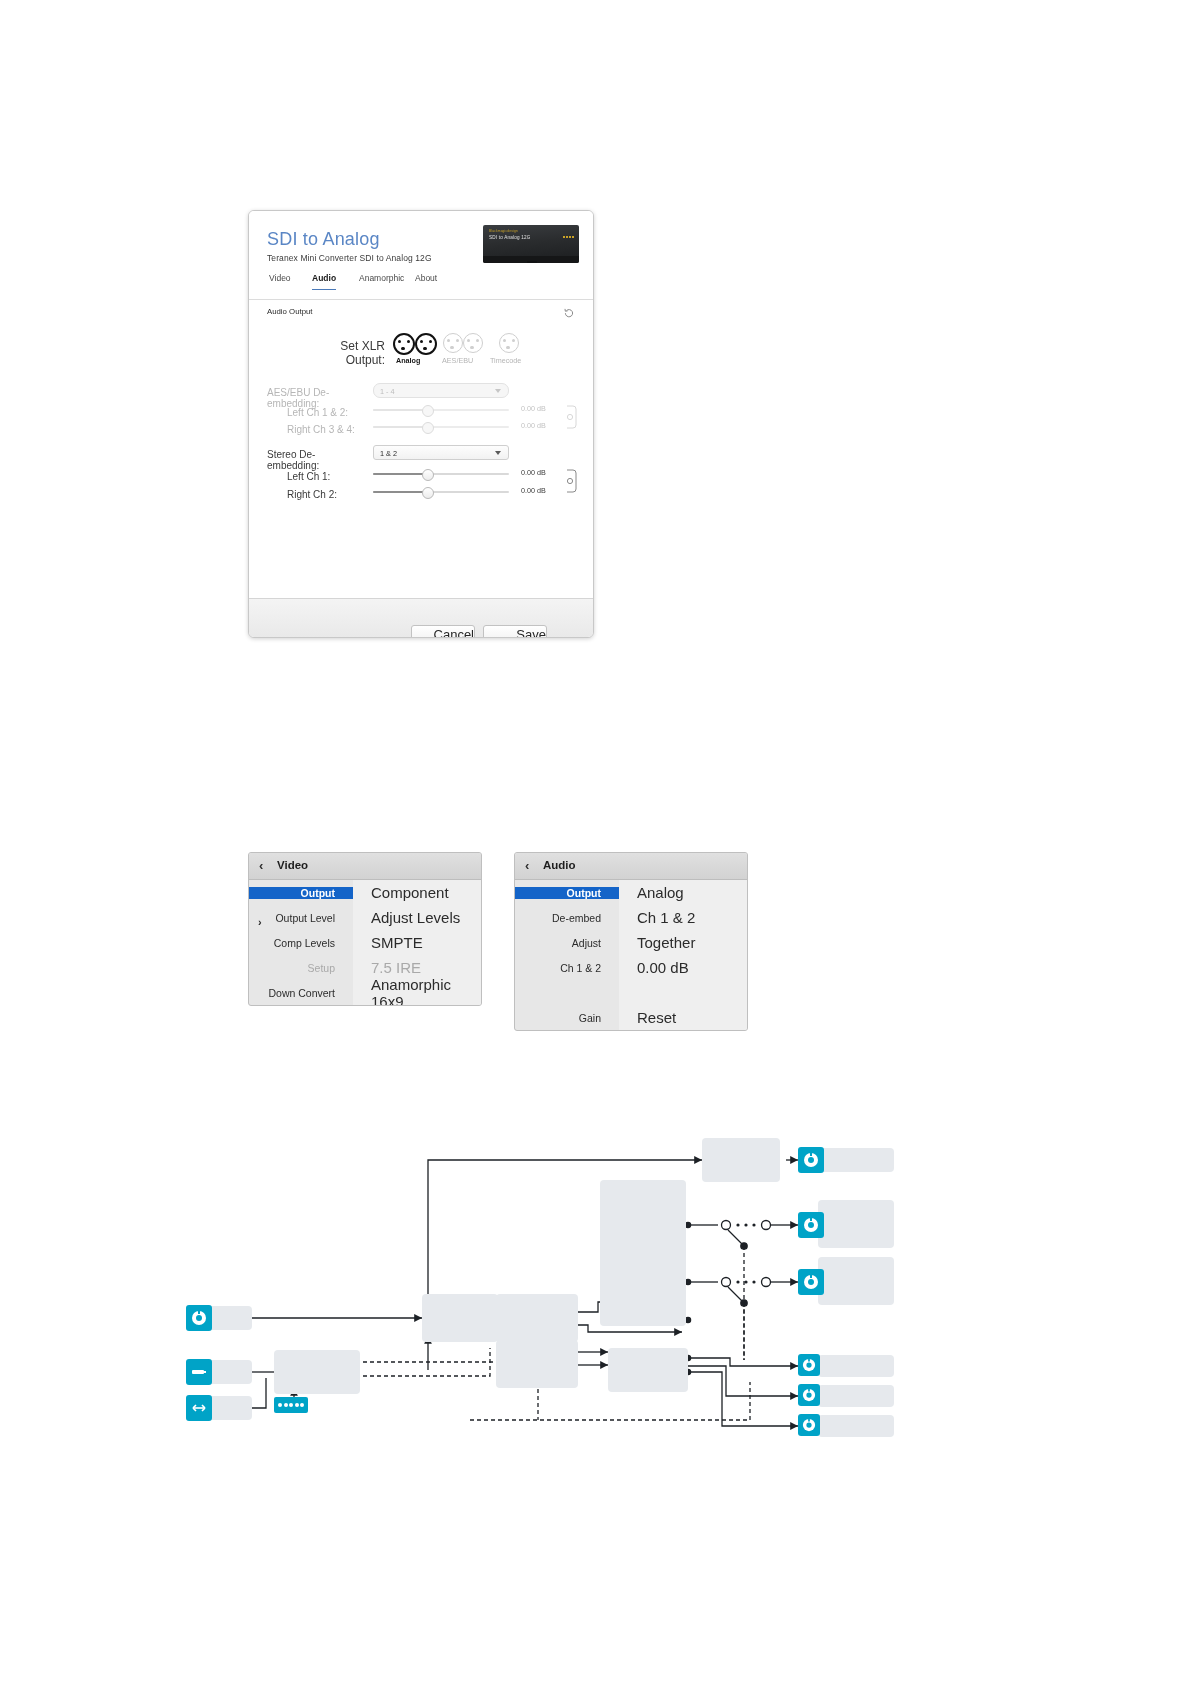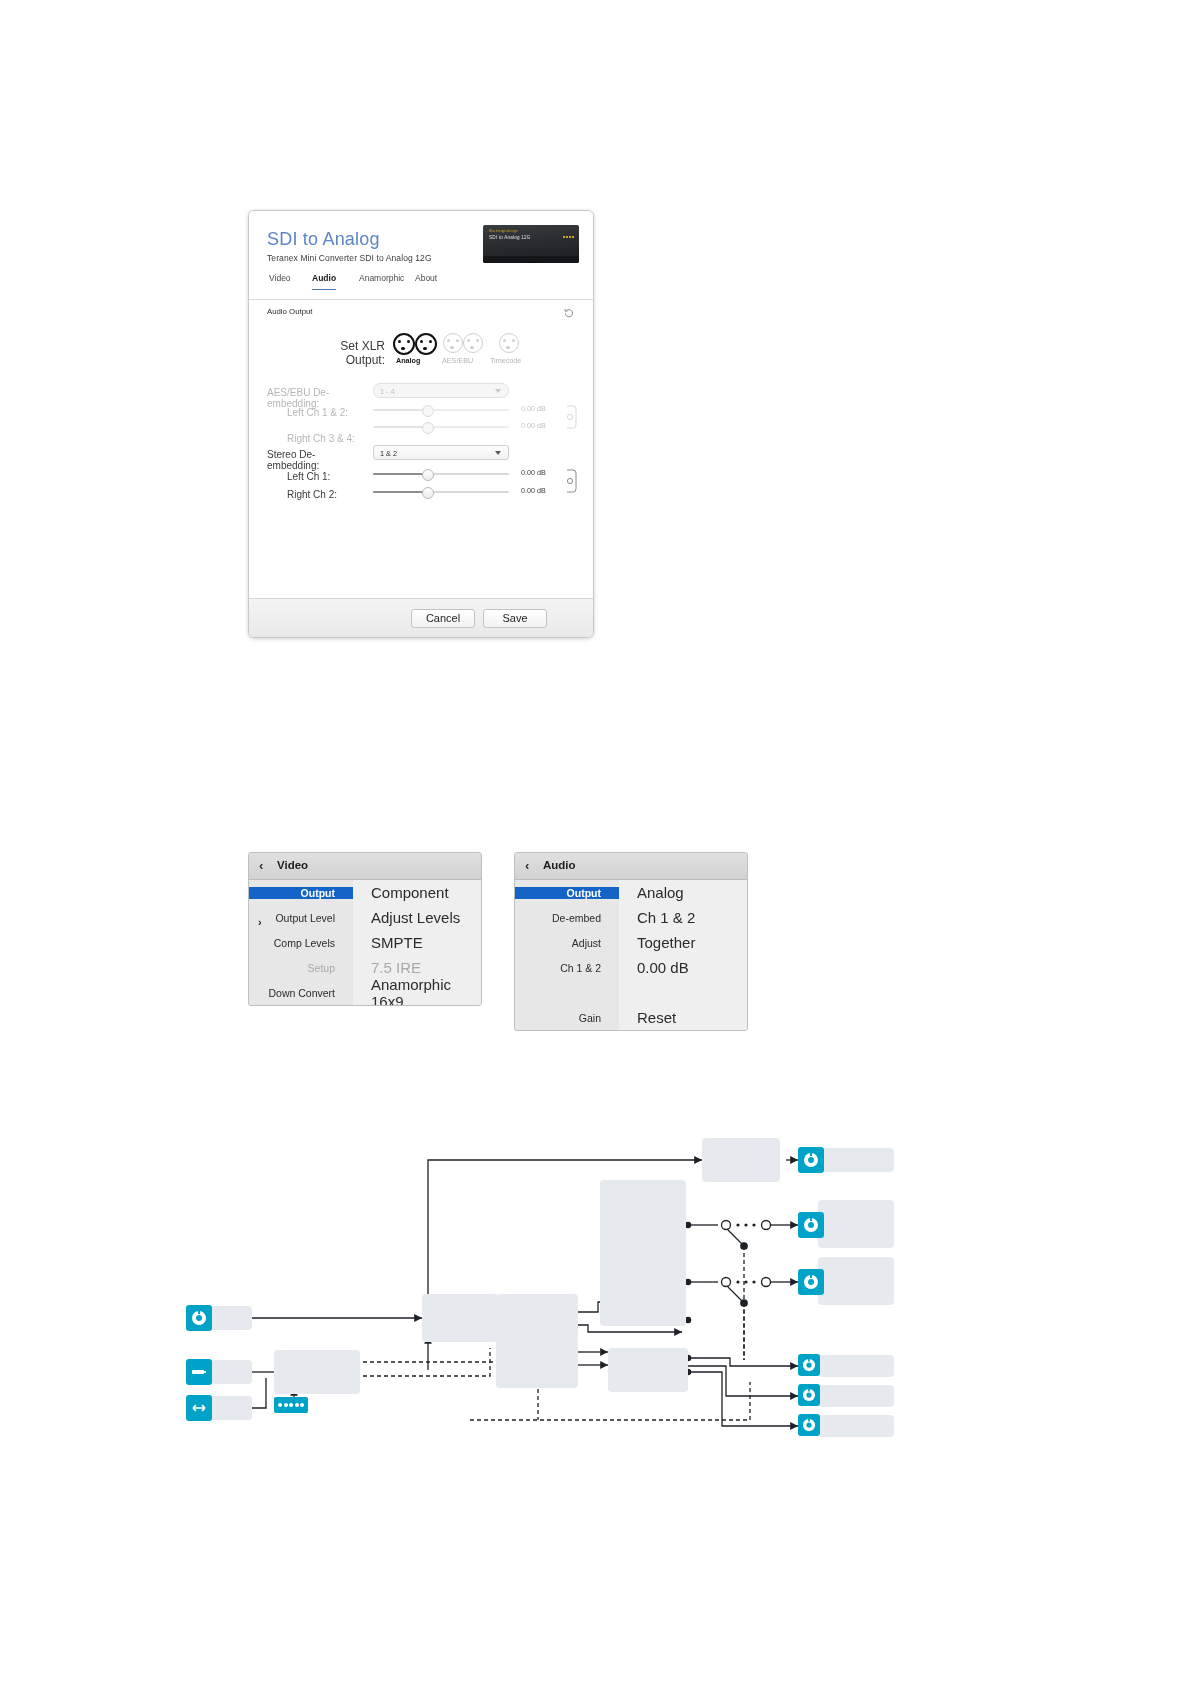--- a/index.html
+++ b/index.html
@@ -132,24 +132,24 @@
 
   .link-brace{position:absolute;width:14px;height:26px;}
   .link-brace.dim svg path, .link-brace.dim svg circle{stroke:#d8d8d8;}
 
   .dlg-footer{
     position:absolute;left:0;right:0;bottom:0;height:38px;
     background:linear-gradient(#f4f4f4,#e9e9e9);
     border-top:1px solid #d5d5d5;
   }
   .btn{
-    position:absolute;top:10px;height:17px;width:62px;
+    position:absolute;top:26px;height:17px;width:62px;
     border:1px solid #c2c2c2;border-radius:3px;
     background:linear-gradient(#ffffff,#f1f1f1);
-    font-size:11px;color:#262626;line-height:17px;text-align:center;cursor:pointer;
+    font-size:13px;color:#262626;line-height:17px;text-align:right;cursor:pointer;
   }
   .btn-cancel{right:118px;}
   .btn-save{right:46px;}
 
   
   .menu{
     position:absolute;width:232px;
     background:#e7e7e7;border:1px solid #bfbfbf;border-radius:3px;overflow:hidden;
     font-family:"Liberation Sans", sans-serif;
   }
@@ -266,21 +266,21 @@
       </div>
 
       <div class="row-label dim" style="left:38px;top:196px;width:80px;">Left Ch 1 &amp; 2:</div>
       <div class="slider dim" style="left:124px;top:193px;width:136px;">
         <span class="track"></span>
         <span class="fill" style="width:40%"></span>
         <span class="knob" style="left:36%"></span>
       </div>
       <div class="val dim" style="left:272px;top:193px;">0.00 dB</div>
 
-      <div class="row-label dim" style="left:38px;top:222px;width:80px;">Right Ch 3 &amp; 4:</div>
+      <div class="row-label dim" style="left:38px;top:213px;width:80px;">Right Ch 3 &amp; 4:</div>
       <div class="slider dim" style="left:124px;top:210px;width:136px;">
         <span class="track"></span>
         <span class="fill" style="width:40%"></span>
         <span class="knob" style="left:36%"></span>
       </div>
       <div class="val dim" style="left:272px;top:210px;">0.00 dB</div>
 
       <div class="link-brace dim" style="left:316px;top:193px;">
         <svg width="14" height="26" viewBox="0 0 14 26">
           <path d="M2 2 H8 a3 3 0 0 1 3 3 V21 a3 3 0 0 1 -3 3 H2" fill="none" stroke="#d8d8d8" stroke-width="1"></path>

